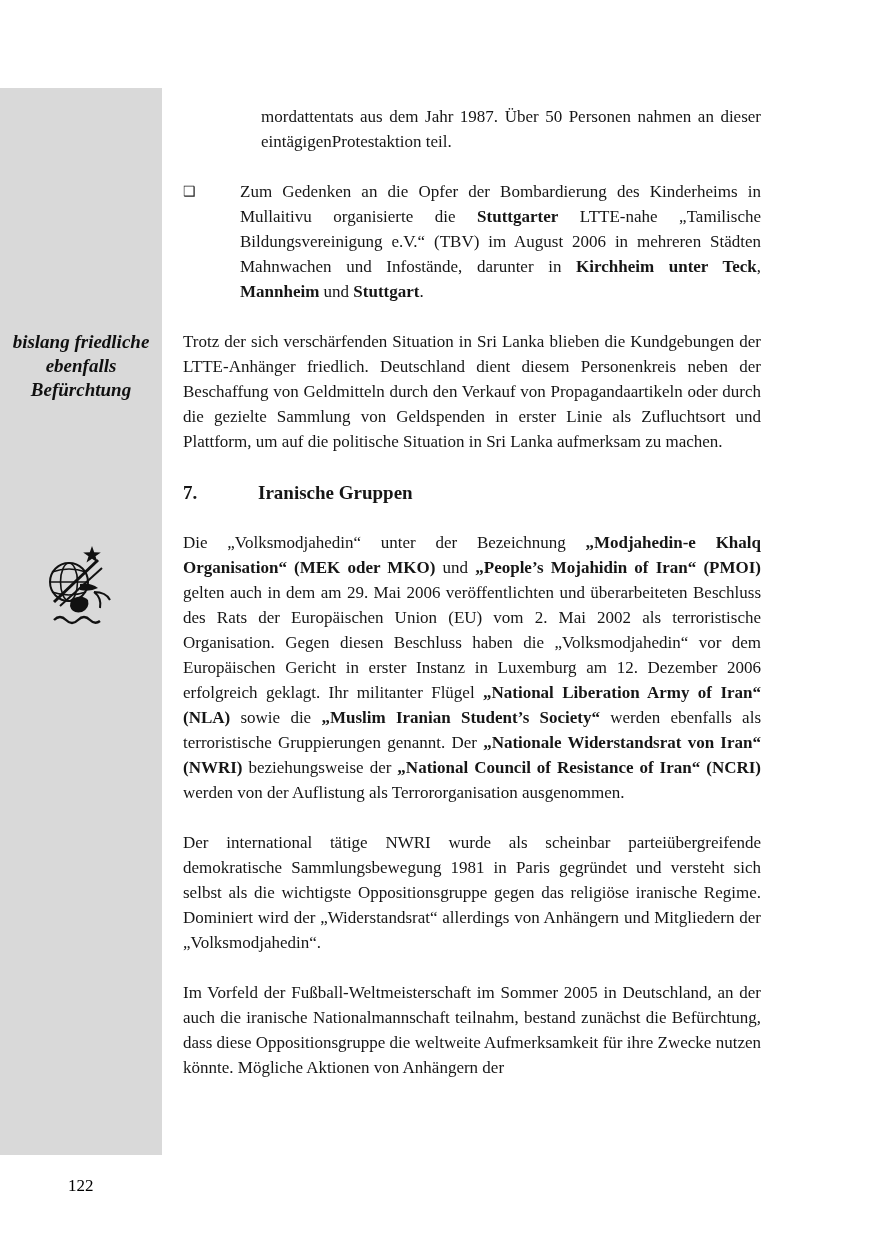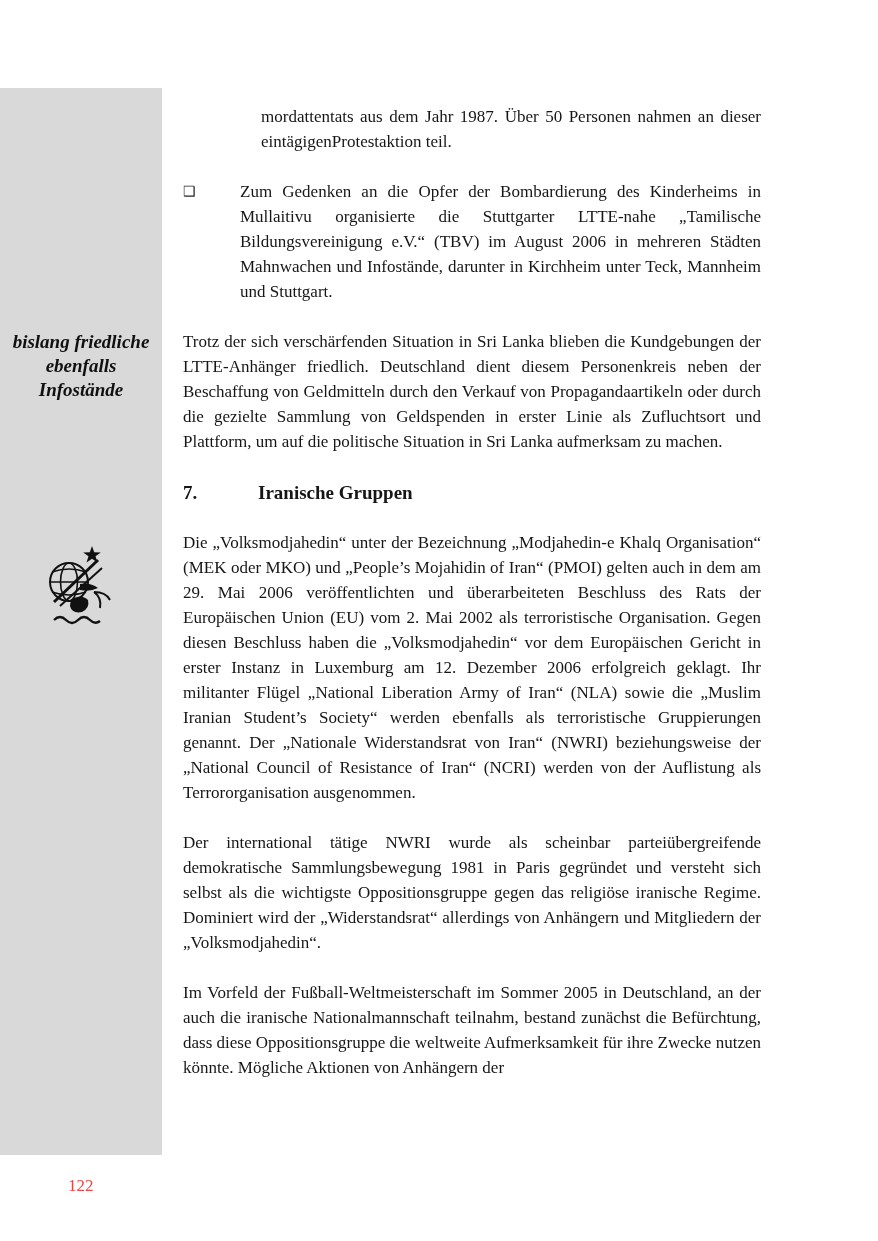--- a/index.html
+++ b/index.html
@@ -37,21 +37,21 @@
     top: 452px;
     left: 36px;
     width: 86px;
     height: 90px;
   }
   .page-number {
     position: absolute;
     left: 68px;
     top: 1176px;
     font-size: 17px;
-    color: #ef4444;
+    color: #000000;
   }
   .content {
     position: absolute;
     left: 183px;
     top: 104px;
     width: 578px;
     font-size: 17px;
     line-height: 25px;
     text-align: justify;
   }
@@ -68,32 +68,32 @@
   .bullet-text { flex: 1; }
   .section-heading {
     display: flex;
     font-weight: bold;
     font-size: 19px;
     line-height: 25px;
     margin: 26px 0 25px 0;
     text-align: left;
   }
   .heading-number { flex: none; width: 75px; }
-  .b { font-weight: normal; margin-top: 8px; }
+  .b { font-weight: bold; margin-top: 8px; }
 </style>
 </head>
 <body>
 
 <div class="page">
 
   <aside class="sidebar">
     <div class="margin-note">
       <div>bislang friedliche</div>
       <div>ebenfalls</div>
-      <div>Infostände</div>
+      <div>Befürchtung</div>
     </div>
     <div class="logo">
       <svg width="86" height="90" viewBox="0 0 86 90" xmlns="http://www.w3.org/2000/svg">
 
         <polygon points="56,6 58.2,12.3 64.8,12.4 59.5,16.3 61.5,22.6 56,18.8 50.5,22.6 52.5,16.3 47.2,12.4 53.8,12.3" fill="#111"></polygon>
 
         <circle cx="33" cy="42" r="19" fill="none" stroke="#111" stroke-width="2"></circle>
         <ellipse cx="33" cy="42" rx="8.5" ry="19" fill="none" stroke="#111" stroke-width="1.6"></ellipse>
         <line x1="14" y1="42" x2="52" y2="42" stroke="#111" stroke-width="1.6"></line>
         <path d="M16,32 Q33,26 50,32" fill="none" stroke="#111" stroke-width="1.4"></path>

